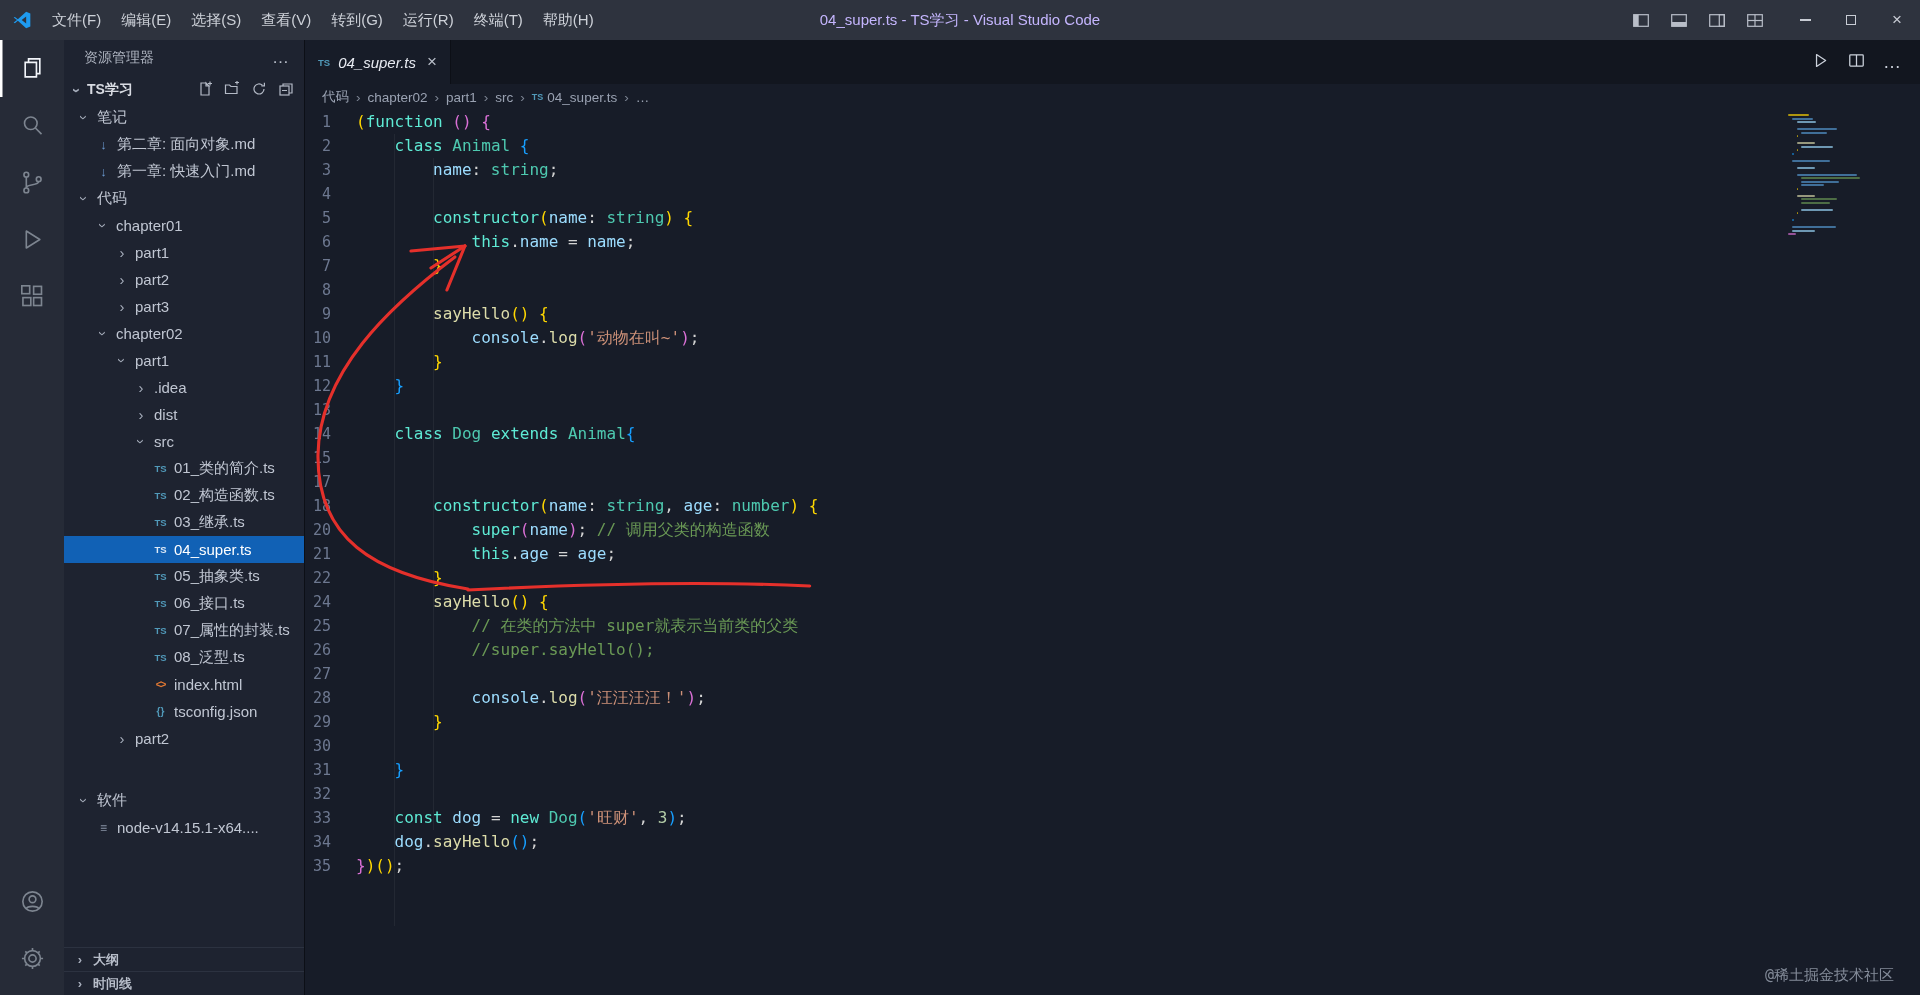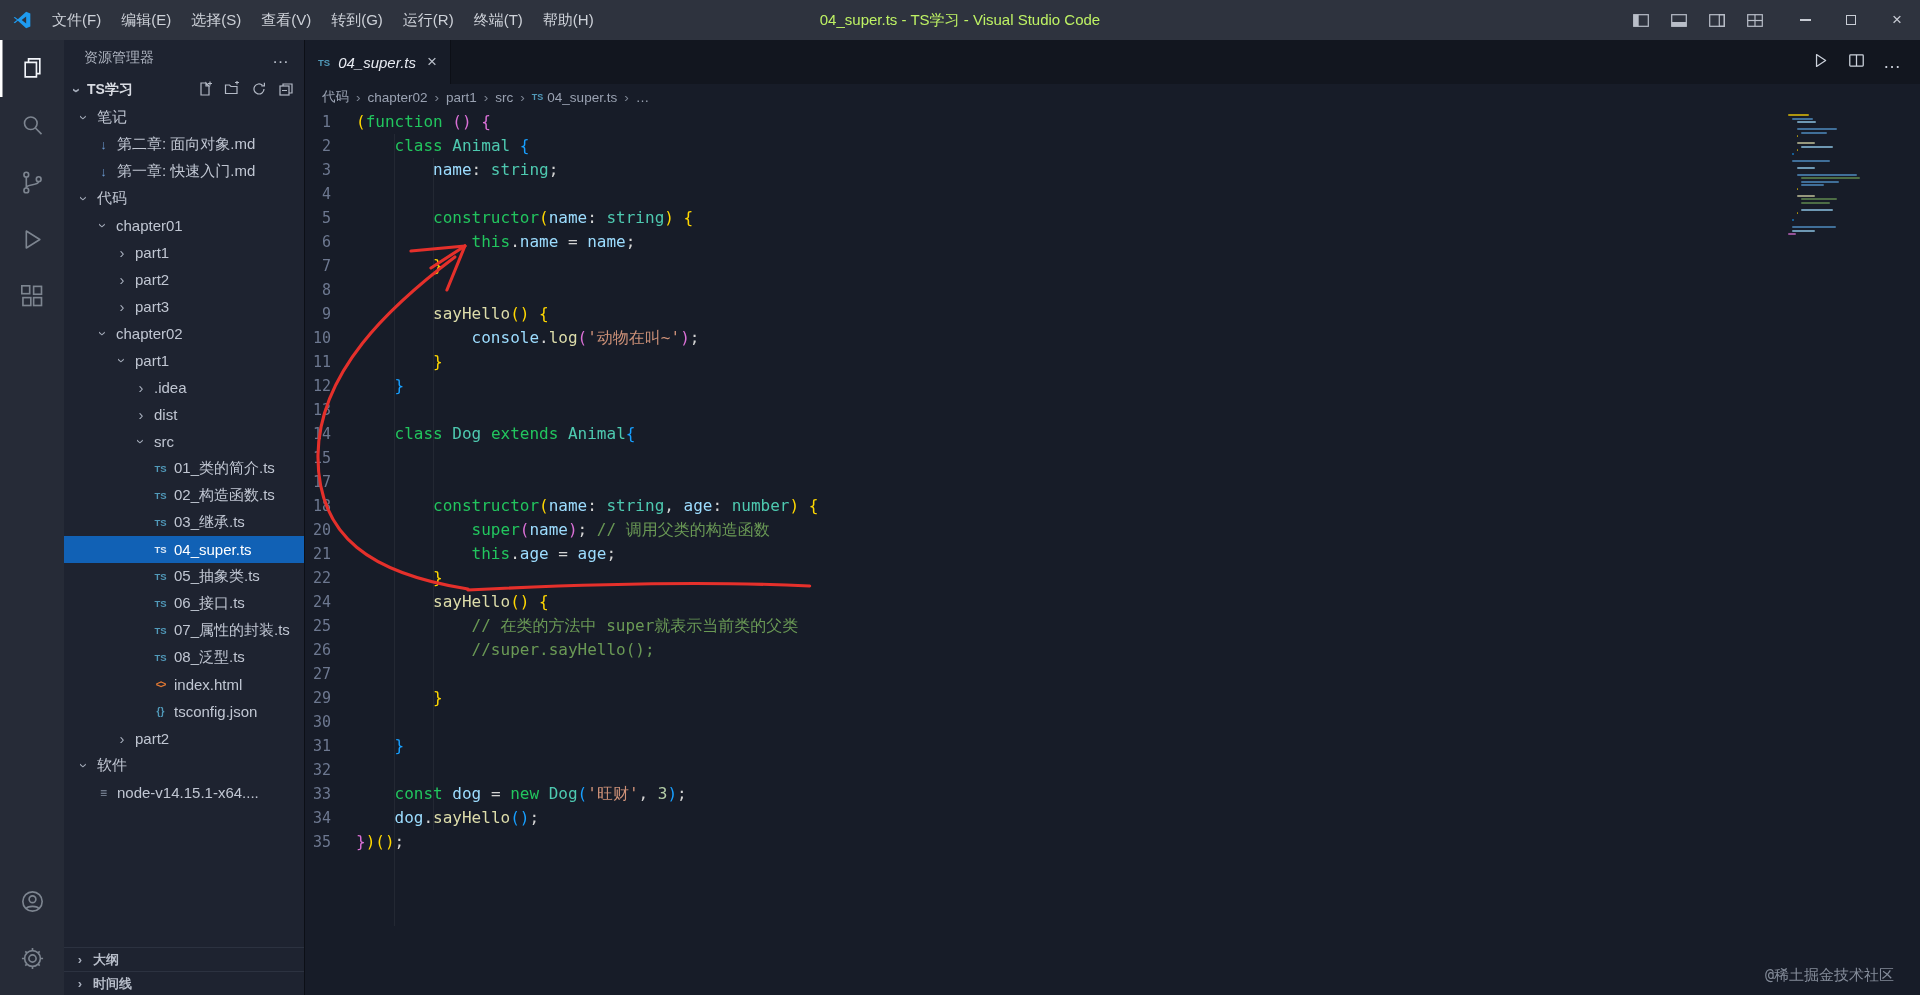--- a/index.html
+++ b/index.html
@@ -13,21 +13,21 @@
   }
   *{box-sizing:border-box;margin:0;padding:0}
   html,body{width:1920px;height:995px;overflow:hidden}
   body{background:var(--editor);font-family:"Liberation Sans","DejaVu Sans",sans-serif;color:#ccc;-webkit-font-smoothing:antialiased}
 
   
   .titlebar{position:relative;height:40px;background:var(--titlebar);display:flex;align-items:center;font-size:15px;color:#cdd1d8}
   .logo{margin:0 10px 0 12px;display:flex;align-items:center}
   .menubar{display:flex;align-items:center;height:100%}
   .menu-item{padding:4px 10px;cursor:default}
-  .title-center{position:absolute;left:50%;top:50%;transform:translate(-50%,-50%);color:#bef264;white-space:nowrap}
+  .title-center{position:absolute;left:50%;top:50%;transform:translate(-50%,-50%);color:#c4b5fd;white-space:nowrap}
   .wc{margin-left:auto;display:flex;align-items:center;height:100%}
   .layout-icons{display:flex;align-items:center;gap:4px;margin-right:10px;color:#b9bec8}
   .layout-icons .li{width:34px;height:100%;display:flex;align-items:center;justify-content:center}
   .ctl{width:46px;height:40px;display:flex;align-items:center;justify-content:center;color:#c8ccd4;font-size:17px}
   .minbar{display:inline-block;width:11px;height:1.4px;background:#c8ccd4}
   .maxbox{display:inline-block;width:10px;height:10px;border:1.3px solid #c8ccd4}
 
   
   .main{display:flex;height:955px}
 
@@ -81,21 +81,21 @@
   .line{display:flex;height:24px;line-height:24px;white-space:pre}
   .ln{flex:none;width:26px;text-align:right;color:#6d7890;font-size:15px;margin-right:25px}
   .lc{flex:none}
   .guide{position:absolute;width:1px;background:rgba(255,255,255,.055)}
   #anno{position:absolute;inset:0;width:100%;height:100%;pointer-events:none}
   #anno path{stroke:#e5302b;stroke-width:3.1;fill:none;stroke-linecap:round;stroke-linejoin:round}
   .minimap{position:absolute;top:4px;right:40px;width:92px}
   .mbar{height:2px;margin-bottom:1.5px;opacity:.65;border-radius:1px}
   .watermark{position:absolute;right:26px;bottom:10px;color:#8d95a3;font-size:15px;opacity:.92}
 </style>
-<style>.tok-kw{color:#22c55e}.tok-cls{color:#4ec9b0}.tok-prop{color:#9cdcfe}.tok-fn{color:#dcdcaa}.tok-str{color:#ce9178}.tok-cmt{color:#6a9955}.tok-num{color:#b5cea8}.tok-pln{color:#d4d4d4}.tok-var{color:#9cdcfe}.tok-b1{color:#ffd700}.tok-b2{color:#da70d6}.tok-b3{color:#179fff}</style></head>
+<style>.tok-kw{color:#5eead4}.tok-cls{color:#4ec9b0}.tok-prop{color:#9cdcfe}.tok-fn{color:#dcdcaa}.tok-str{color:#ce9178}.tok-cmt{color:#6a9955}.tok-num{color:#b5cea8}.tok-pln{color:#d4d4d4}.tok-var{color:#9cdcfe}.tok-b1{color:#ffd700}.tok-b2{color:#da70d6}.tok-b3{color:#179fff}</style></head>
 <body>
 
 <div class="titlebar">
   <span class="logo">
     <svg viewBox="0 0 24 24" width="20" height="20">
         <path fill="#1E9BF0" fill-rule="evenodd" d="M17 2 L7 11 L3.5 8.3 L2 9 L6 12 L2 15 L3.5 15.9 L7 13 L17 22 L22 19.8 L22 4.2 Z
          M17 7.7 L17 16.3 L11.6 12 Z"></path>
       </svg>
   </span>
   <div class="menubar">
@@ -318,21 +318,21 @@
           <span>index.html</span>
         </div>
         <div class="tree-row" style="padding-left: 88px;">
           <span class="slot fi-json">{}</span>
           <span>tsconfig.json</span>
         </div>
         <div class="tree-row" style="padding-left: 50px;">
           <span class="slot twisty">›</span>
           <span>part2</span>
         </div>
-        <div class="tree-row" style="padding-left: 12px;">
+        <div class="tree-row" style="padding-left: 12px; margin-top: 35px;">
           <span class="slot twisty exp">›</span>
           <span>软件</span>
         </div>
         <div class="tree-row" style="padding-left: 31px;">
           <span class="slot fi-file">≡</span>
           <span>node-v14.15.1-x64....</span>
         </div>
       </div>
     <div class="bottom-panels">
       <div class="panel-row">
@@ -413,20 +413,21 @@
           <div class="line"><span class="ln">15</span><span class="lc"></span></div>
           <div class="line"><span class="ln">17</span><span class="lc"></span></div>
           <div class="line"><span class="ln">18</span><span class="lc"><span class="tok-pln">        </span><span class="tok-kw">constructor</span><span class="tok-b1">(</span><span class="tok-prop">name</span><span class="tok-pln">: </span><span class="tok-cls">string</span><span class="tok-pln">, </span><span class="tok-prop">age</span><span class="tok-pln">: </span><span class="tok-cls">number</span><span class="tok-b1">)</span><span class="tok-pln"> </span><span class="tok-b1">{</span></span></div>
           <div class="line"><span class="ln">20</span><span class="lc"><span class="tok-pln">            </span><span class="tok-kw">super</span><span class="tok-b2">(</span><span class="tok-prop">name</span><span class="tok-b2">)</span><span class="tok-pln">; </span><span class="tok-cmt">// 调用父类的构造函数</span></span></div>
           <div class="line"><span class="ln">21</span><span class="lc"><span class="tok-pln">            </span><span class="tok-kw">this</span><span class="tok-pln">.</span><span class="tok-prop">age</span><span class="tok-pln"> = </span><span class="tok-prop">age</span><span class="tok-pln">;</span></span></div>
           <div class="line"><span class="ln">22</span><span class="lc"><span class="tok-pln">        </span><span class="tok-b1">}</span></span></div>
           <div class="line"><span class="ln">24</span><span class="lc"><span class="tok-pln">        </span><span class="tok-fn">sayHello</span><span class="tok-b1">()</span><span class="tok-pln"> </span><span class="tok-b1">{</span></span></div>
           <div class="line"><span class="ln">25</span><span class="lc"><span class="tok-pln">            </span><span class="tok-cmt">// 在类的方法中 super就表示当前类的父类</span></span></div>
           <div class="line"><span class="ln">26</span><span class="lc"><span class="tok-pln">            </span><span class="tok-cmt">//super.sayHello();</span></span></div>
           <div class="line"><span class="ln">27</span><span class="lc"></span></div>
+          <div class="line"><span class="ln">28</span><span class="lc"><span class="tok-pln">            </span><span class="tok-prop">console</span><span class="tok-pln">.</span><span class="tok-fn">log</span><span class="tok-b2">(</span><span class="tok-str">'汪汪汪汪！'</span><span class="tok-b2">)</span><span class="tok-pln">;</span></span></div>
           <div class="line"><span class="ln">29</span><span class="lc"><span class="tok-pln">        </span><span class="tok-b1">}</span></span></div>
           <div class="line"><span class="ln">30</span><span class="lc"></span></div>
           <div class="line"><span class="ln">31</span><span class="lc"><span class="tok-pln">    </span><span class="tok-b3">}</span></span></div>
           <div class="line"><span class="ln">32</span><span class="lc"></span></div>
           <div class="line"><span class="ln">33</span><span class="lc"><span class="tok-pln">    </span><span class="tok-kw">const</span><span class="tok-pln"> </span><span class="tok-var">dog</span><span class="tok-pln"> = </span><span class="tok-kw">new</span><span class="tok-pln"> </span><span class="tok-cls">Dog</span><span class="tok-b3">(</span><span class="tok-str">'旺财'</span><span class="tok-pln">, </span><span class="tok-num">3</span><span class="tok-b3">)</span><span class="tok-pln">;</span></span></div>
           <div class="line"><span class="ln">34</span><span class="lc"><span class="tok-pln">    </span><span class="tok-var">dog</span><span class="tok-pln">.</span><span class="tok-fn">sayHello</span><span class="tok-b3">()</span><span class="tok-pln">;</span></span></div>
           <div class="line"><span class="ln">35</span><span class="lc"><span class="tok-b2">}</span><span class="tok-b1">)()</span><span class="tok-pln">;</span></span></div>
         </div>
 
       <svg id="anno" viewBox="0 0 1616 885" preserveAspectRatio="none">

